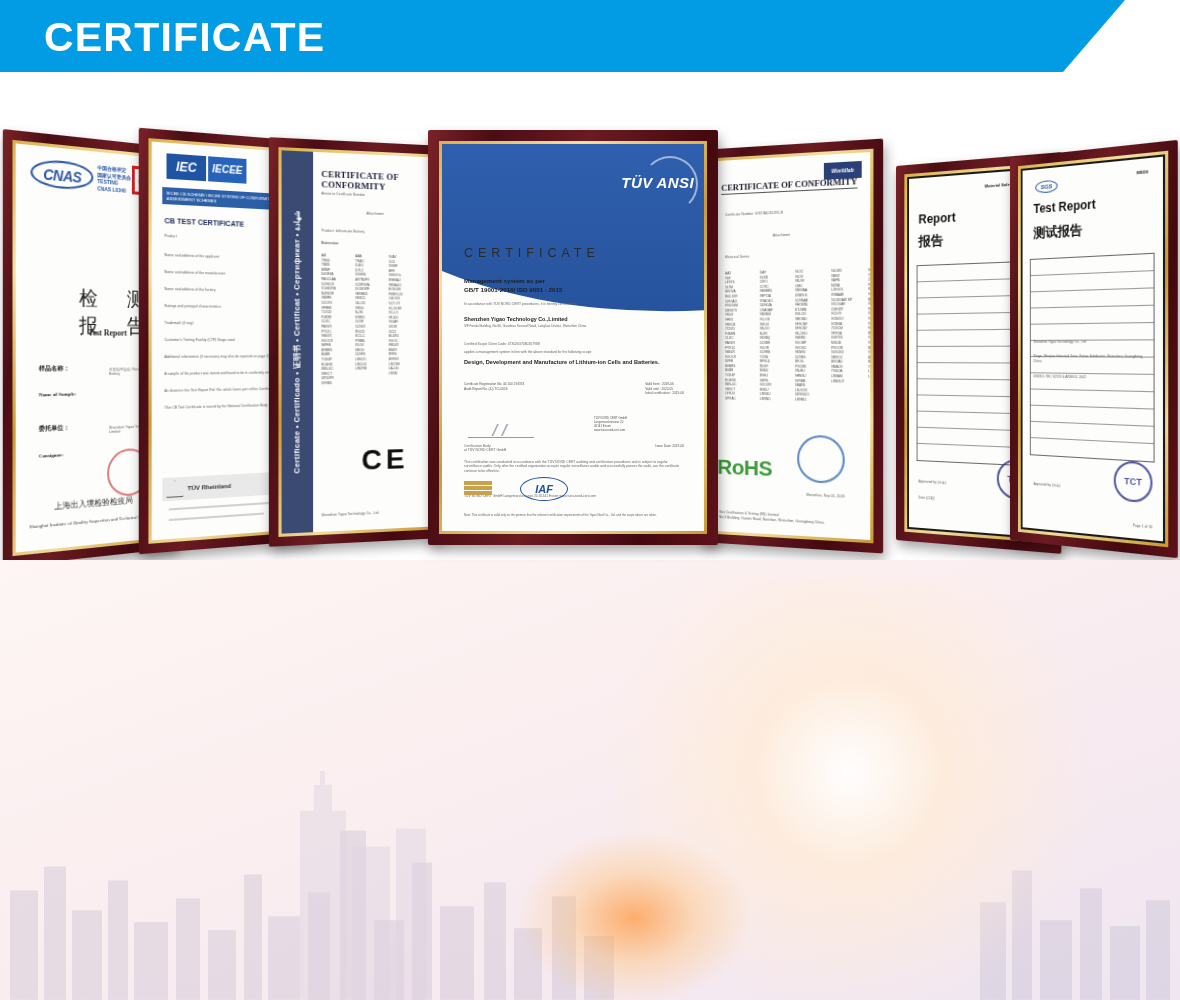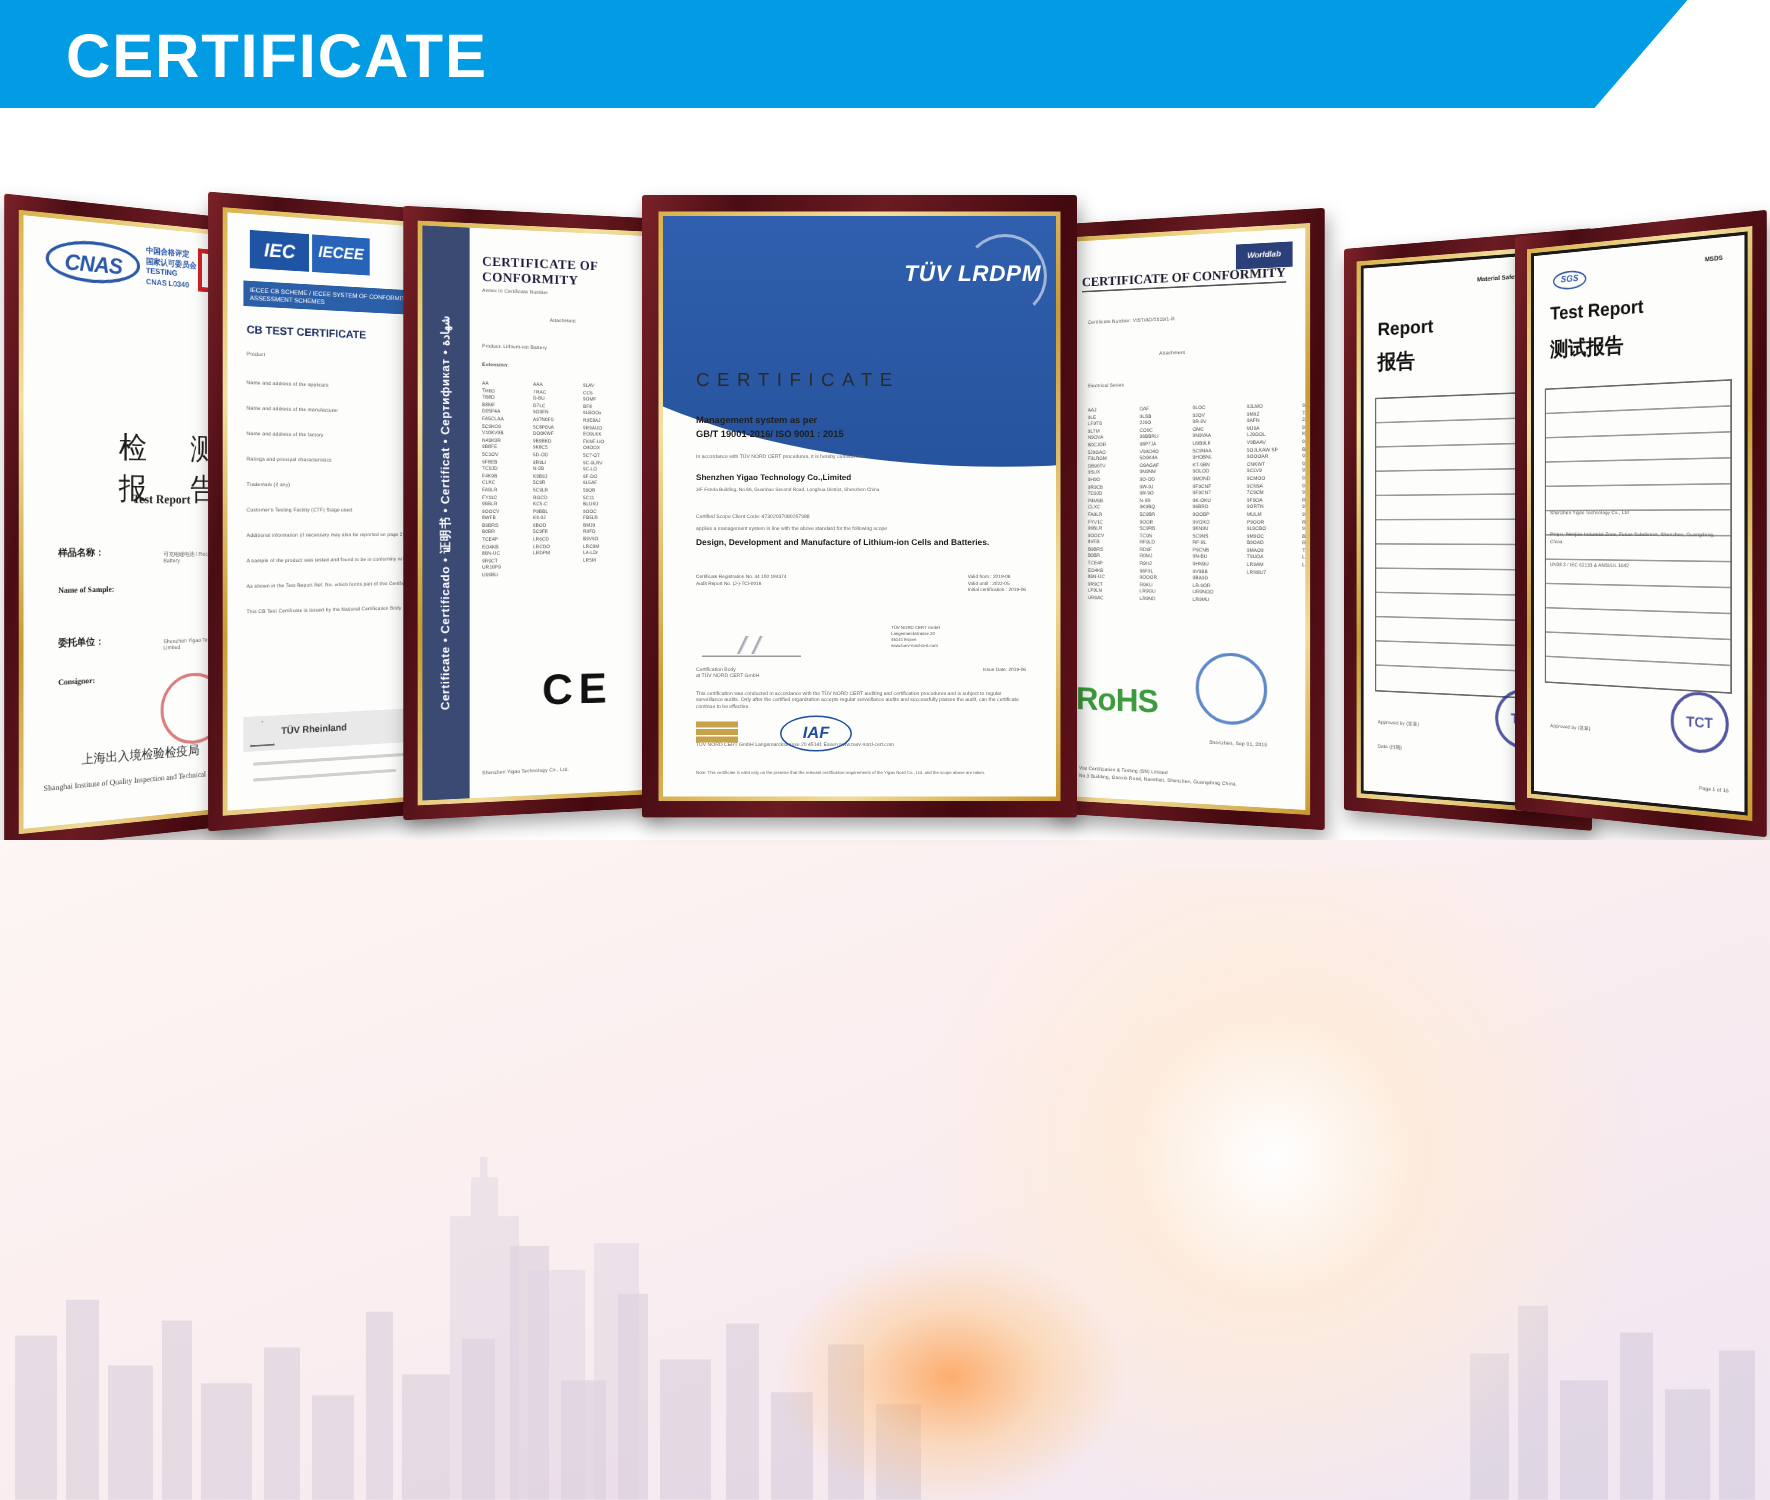--- a/index.html
+++ b/index.html
@@ -271,21 +271,21 @@
           <div class="tiny" style="position:absolute;left:38px;right:8px;bottom:14px;">Shenzhen Yigao Technology Co., Ltd.</div>
         </div>
       </div>
     </div>
 
     <div class="frame c4">
       <div class="frame-gold">
         <div class="paper">
           <div class="tuv-blue"></div>
           <div class="tuv-arc"></div>
-          <div class="tuv-logo">TÜV LRDPM</div>
+          <div class="tuv-logo">TÜV ANSI</div>
 
           <div class="tuv-cert">CERTIFICATE</div>
           <div class="tuv-b1">
             <span>Management system as per</span><br>
             <span>GB/T 19001-2016/ ISO 9001 : 2015</span>
           </div>
           <div class="tuv-note">In accordance with TÜV NORD CERT procedures, it is hereby certified that</div>
           <div class="tuv-co">Shenzhen Yigao Technology Co.,Limited</div>
           <div class="tuv-addr">3/F Fenda Building, No.66, Guanbao Second Road, Longhua District, Shenzhen China</div>
           <div class="tuv-note" style="top:198px;">Certified Scope Client Code: 47302037080267988</div>

